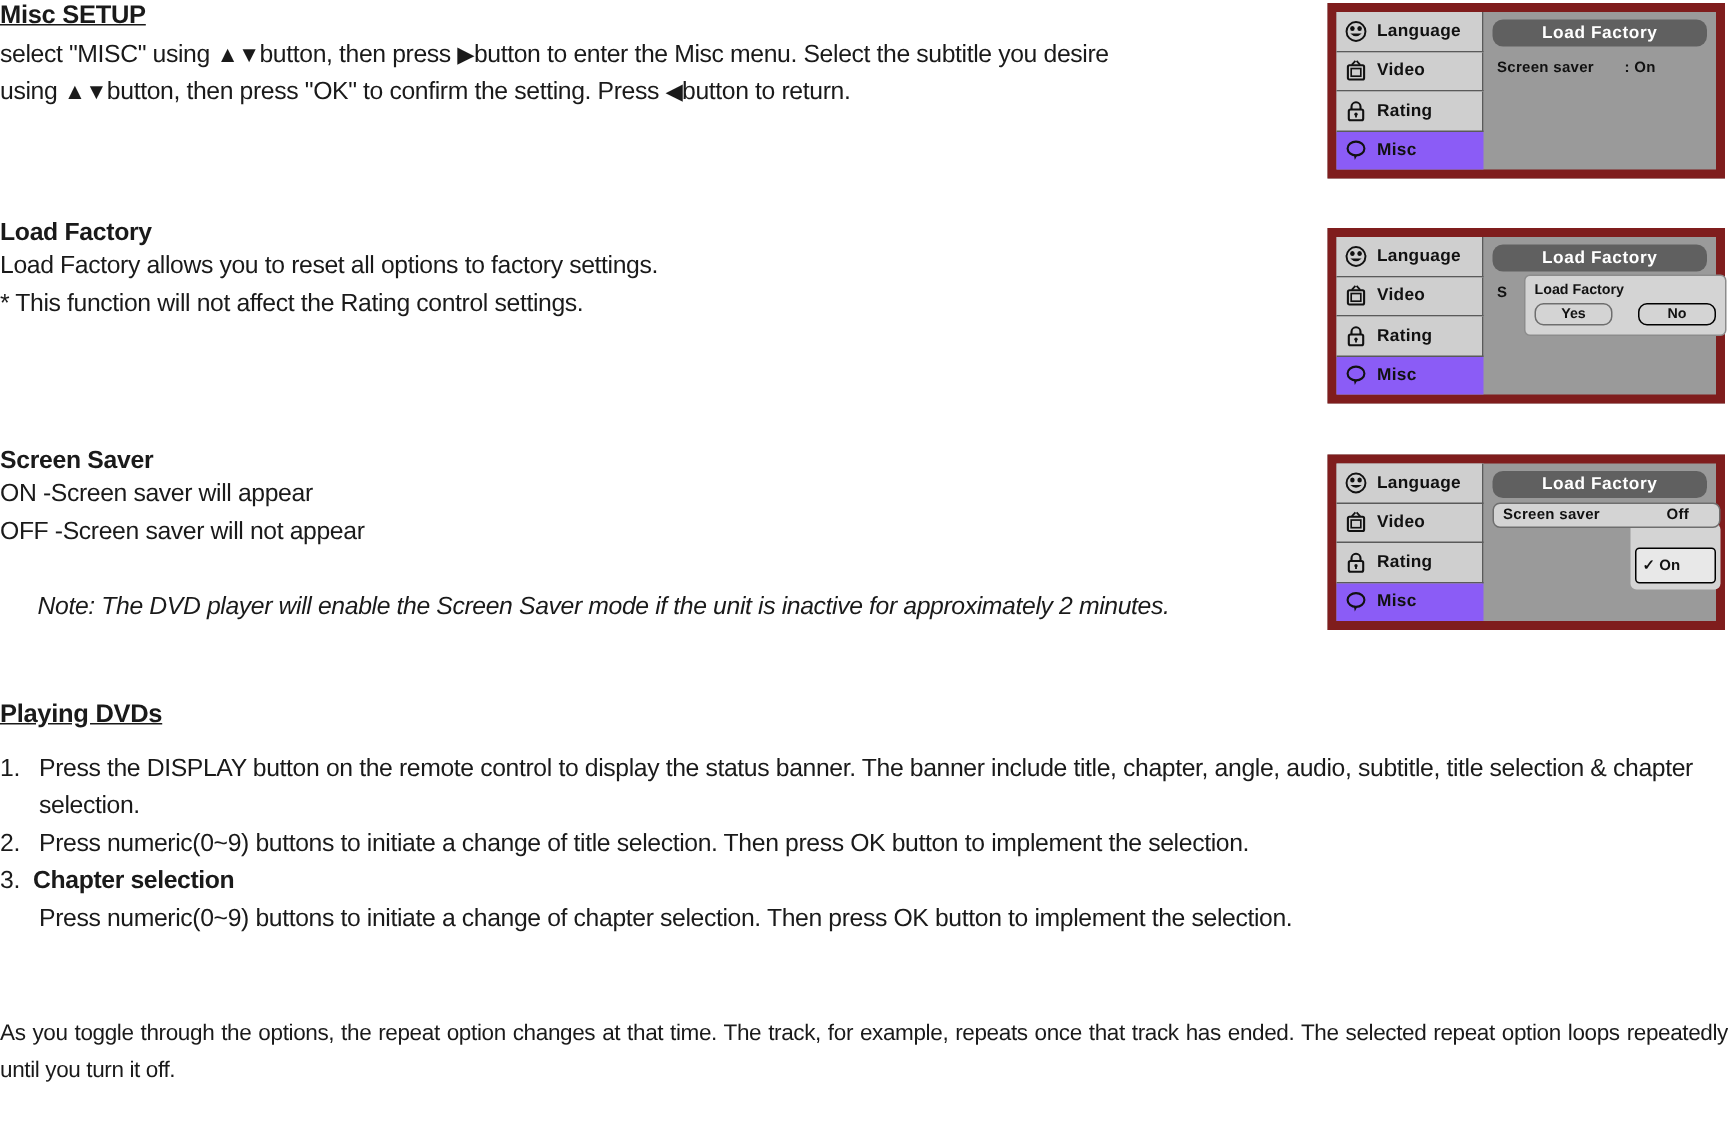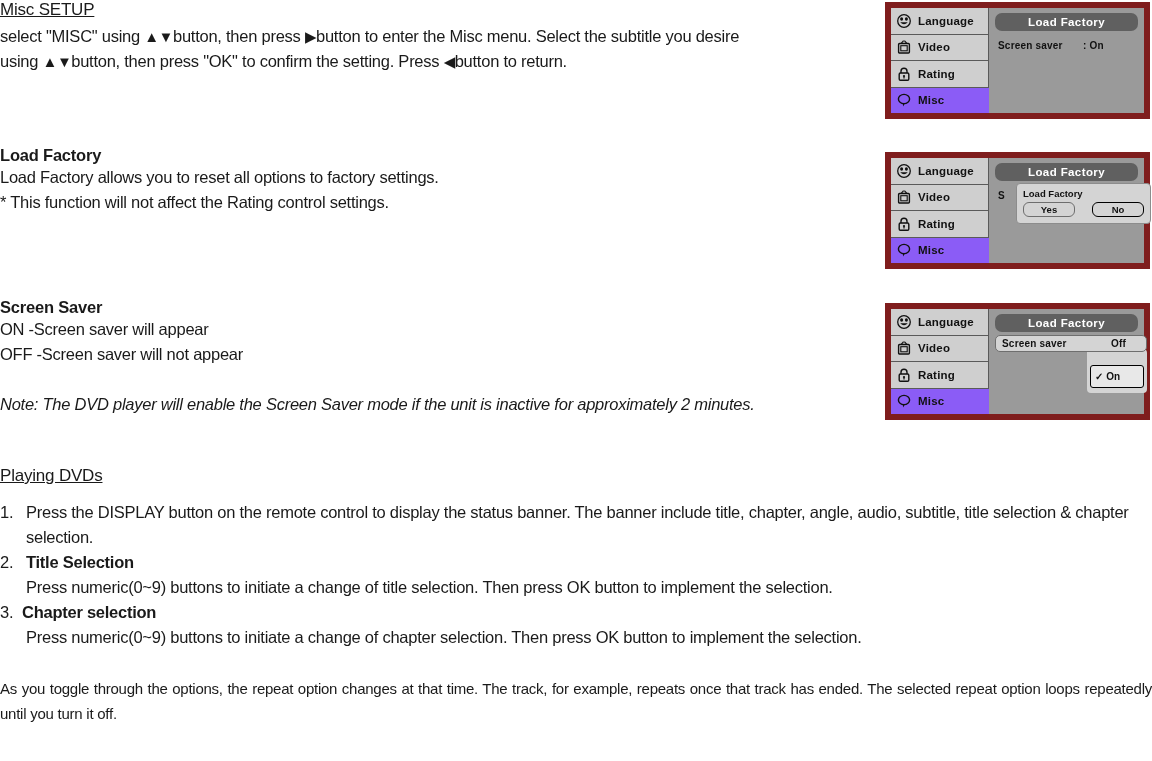--- a/index.html
+++ b/index.html
@@ -19,21 +19,21 @@
   
   .doc {
     position: absolute;
     left: 0;
     top: 0;
     width: 1152px;
   }
 
   .heading {
     font-size: 17px;
-    font-weight: normal;
+    font-weight: bold;
     text-decoration: underline;
     letter-spacing: -0.2px;
     margin: 0;
   }
   .subheading {
     font-size: 16.5px;
     font-weight: bold;
     letter-spacing: -0.2px;
     margin: 0;
   }
@@ -281,34 +281,33 @@
   <div id="load-factory-block">
     <div class="subheading">Load Factory</div>
     <div class="body-line">Load Factory allows you to reset all options to factory settings.</div>
     <div class="body-line">* This function will not affect the Rating control settings.</div>
   </div>
 
   <div id="screen-saver-block">
     <div class="subheading">Screen Saver</div>
     <div class="body-line">ON -Screen saver will appear</div>
     <div class="body-line">OFF -Screen saver will not appear</div>
-    <div class="body-line italic" style="margin-top:25px;">Note: The DVD player will enable the Screen Saver mode if the unit is inactive for approximately 2 minutes.</div>
+    <div class="body-line italic" style="margin-top:25px;margin-left:25px;">Note: The DVD player will enable the Screen Saver mode if the unit is inactive for approximately 2 minutes.</div>
   </div>
 
   <div id="playing-dvds-block">
     <div class="heading">Playing DVDs</div>
 
     <ol class="steps" style="margin-top:14px;">
       <li class="step">
         <span class="step-num">1.</span>
         <div class="step-body">Press the DISPLAY button on the remote control to display the status banner. The banner include title, chapter, angle, audio, subtitle, title selection &amp; chapter selection.</div>
       </li>
       <li class="step">
         <span class="step-num">2.</span>
-        <div class="step-body step-title">Title Selection</div>
         <div class="step-body">Press numeric(0~9) buttons to initiate a change of title selection. Then press OK button to implement the selection.</div>
       </li>
       <li class="step">
         <span class="step-num">3.</span>
         <div class="step-body step-title" style="margin-left:22px;">Chapter selection</div>
         <div class="step-body">Press numeric(0~9) buttons to initiate a change of chapter selection. Then press OK button to implement the selection.</div>
       </li>
     </ol>
   </div>
 

